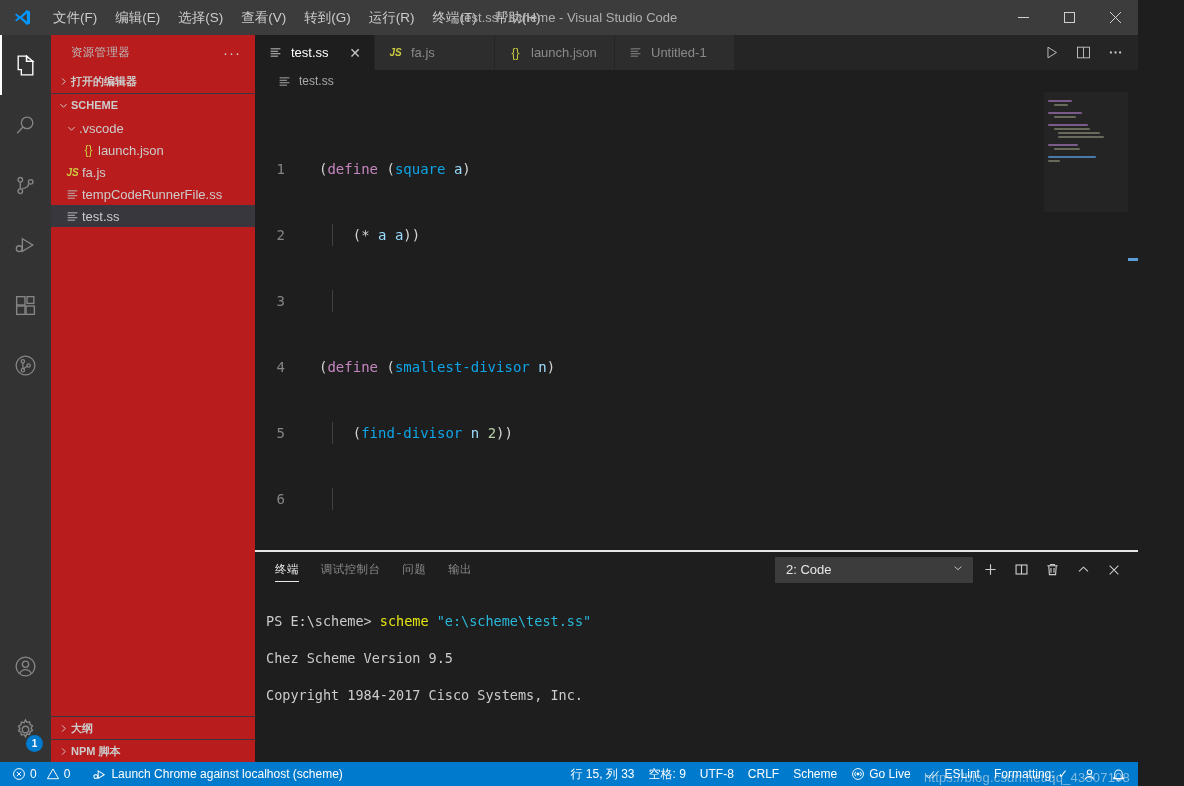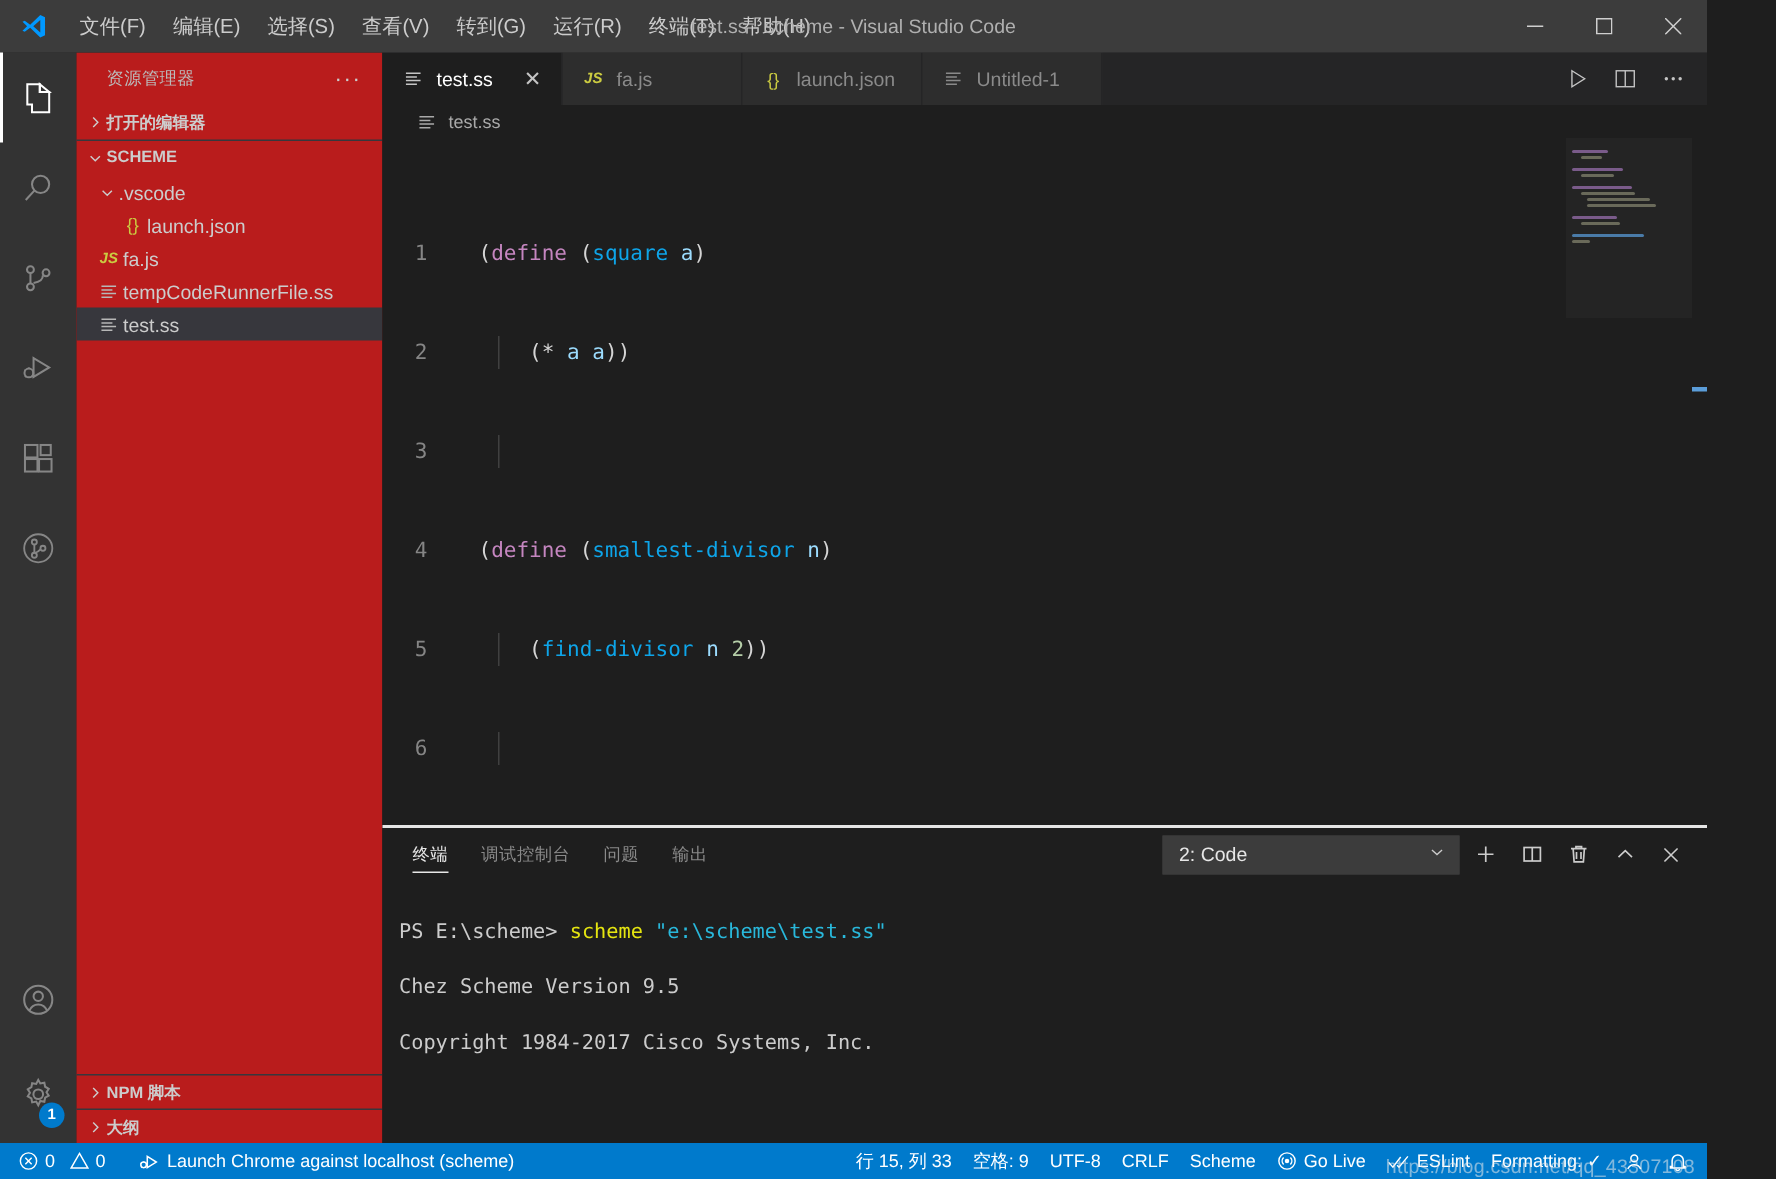--- a/index.html
+++ b/index.html
@@ -334,29 +334,29 @@
         </div>
       </div>
 
       <div class="sb-bottom">
         <div class="sb-section">
           <span class="tw">
             <svg width="11" height="11" viewBox="0 0 16 16" fill="none" stroke="currentColor" stroke-width="1.4">
                 <path d="M6 3.5L10.5 8 6 12.5"></path>
               </svg>
           </span>
-          <span>NPM 脚本</span>
+          <span>大纲</span>
         </div>
         <div class="sb-section">
           <span class="tw">
             <svg width="11" height="11" viewBox="0 0 16 16" fill="none" stroke="currentColor" stroke-width="1.4">
                 <path d="M6 3.5L10.5 8 6 12.5"></path>
               </svg>
           </span>
-          <span>大纲</span>
+          <span>NPM 脚本</span>
         </div>
       </div>
     </div>
 
     <div class="editorarea">
 
       <div class="tabsrow">
         <div class="tabs">
           <div class="tab active">
             <span class="ficon ss">

